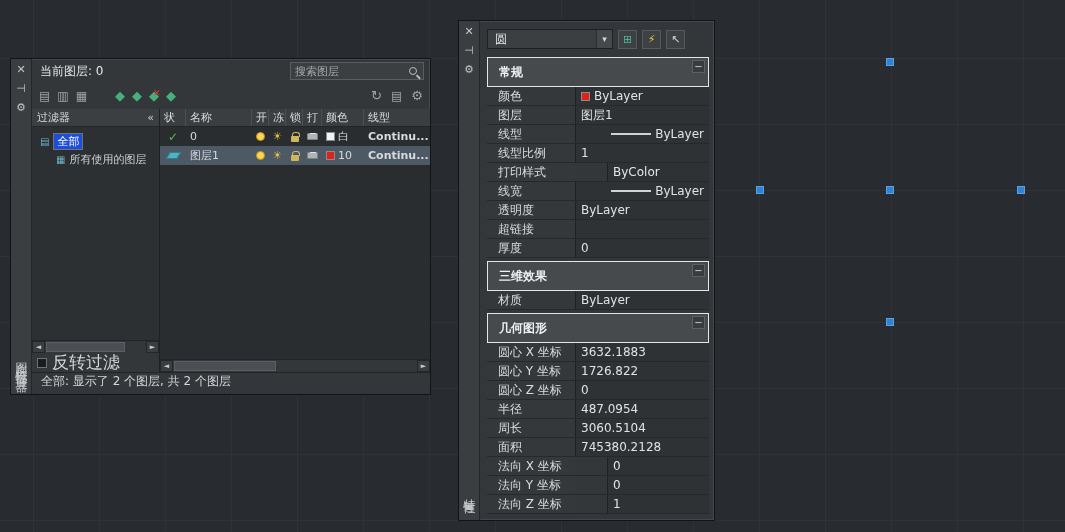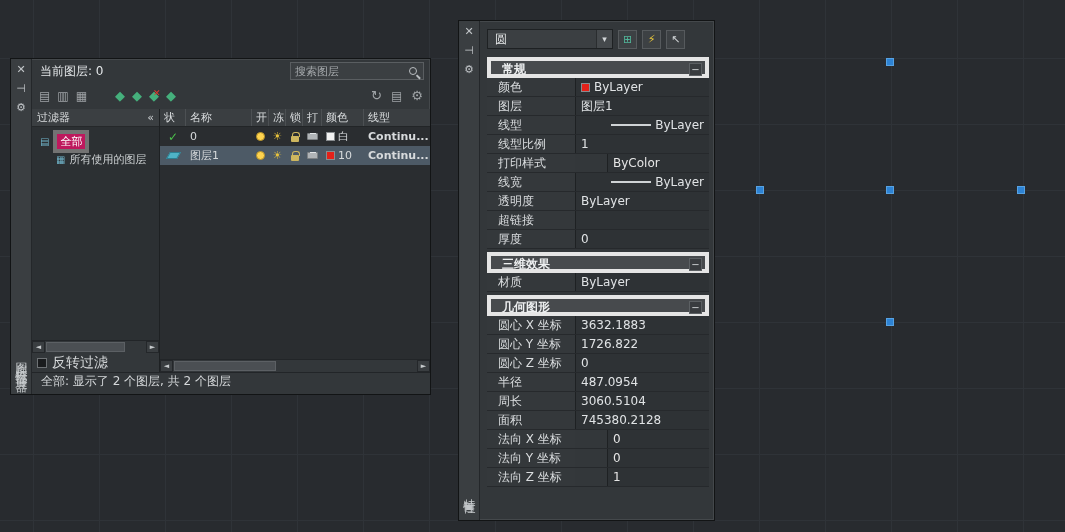--- a/index.html
+++ b/index.html
@@ -41,29 +41,29 @@
   .lp-content { flex:1; display:flex; min-height:0; }
   .filters-pane { width:128px; display:flex; flex-direction:column; border-right:1px solid #1e2123; background:#2e3235; }
   .filters-header { height:18px; background:#3b3f42; border-bottom:1px solid #25282a;
     display:flex; align-items:center; padding:0 5px; font-size:11px; color:#d8dbdd; }
   .filters-header .chev { margin-left:auto; color:#cfd3d5; font-size:11px; }
   .filters-tree { flex:1; padding-top:5px; background:#2c3033; }
   .tree-item { display:flex; align-items:center; height:18px; font-size:11px; color:#ced2d4; padding-left:8px; gap:4px; }
   .tree-item.indent { padding-left:24px; }
   .tree-ic { color:#6fb3c9; font-size:10px; }
   .tree-label { white-space:nowrap; overflow:hidden; }
-  .tree-label.sel { background:#be185d; border:4px solid #737373; color:#ffffff; padding:0 3px; }
+  .tree-label.sel { background:#1d4ed8; border:1px solid #737373; color:#ffffff; padding:0 3px; }
 
   .hscroll { height:13px; display:flex; align-items:stretch; background:#2b2e31; border-top:1px solid #222528; }
   .hs-btn { width:13px; background:#3a3e41; border:1px solid #24272a; color:#c6cacc; font-size:7px;
     display:flex; align-items:center; justify-content:center; }
   .hs-track { flex:1; background:#33373a; position:relative; }
   .hs-thumb { position:absolute; top:1px; bottom:1px; background:#4b4f53; border:1px solid #5c6064; }
   .invert-row { height:19px; display:flex; align-items:center; gap:5px; padding-left:5px;
-    font-size:14px; color:#d4d7d9; background:#33373a; }
+    font-size:17px; color:#d4d7d9; background:#33373a; }
   .cbx { width:10px; height:10px; background:#1a1c1e; border:1px solid #6e7275; }
 
   .layers-pane { flex:1; display:flex; flex-direction:column; background:#2a2d30; min-width:0; }
   .table-header { display:flex; height:18px; background:#3a3e41; border-bottom:1px solid #222527;
     font-size:11px; color:#d9dcde; }
   .th { display:flex; align-items:center; padding-left:4px; border-right:1px solid #4c5053; overflow:hidden; white-space:nowrap; }
   .layer-row { display:flex; height:19px; align-items:center; font-size:11px; color:#d7dadc; }
   .layer-row.selected { background:#4d5a66; }
   .cell { display:flex; align-items:center; justify-content:center; overflow:hidden; }
   .cell.name { justify-content:flex-start; padding-left:4px; }
@@ -89,22 +89,22 @@
   .selector { width:126px; height:20px; background:#3b3f42; border:1px solid #1e2123;
     display:flex; align-items:stretch; }
   .selector .val { flex:1; display:flex; align-items:center; padding-left:7px; color:#e9ebec; font-size:12px; }
   .selector .arrow { width:16px; background:#45494c; border-left:1px solid #2a2d2f; color:#d3d6d8;
     display:flex; align-items:center; justify-content:center; font-size:9px; }
   .props-btn { width:19px; height:19px; background:#3d4144; border:1px solid #565a5d;
     display:flex; align-items:center; justify-content:center; font-size:11px; color:#ced2d4; }
   .g-teal { color:#51b79b; } .g-yellow { color:#e4c43c; }
 
   .pp-body { flex:1; margin-top:3px; overflow:hidden; }
-  .sec-header { height:21px; background:#474a4d; border:4px solid #e5e5e5; margin-top:3px;
-    display:flex; padding-left:11px; font-size:12px; font-weight:bold;
+  .sec-header { height:30px; background:#474a4d; border:1px solid #e5e5e5; margin-top:3px;
+    display:flex; align-items:center; padding-left:11px; font-size:12px; font-weight:bold;
     color:#edeff0; position:relative; }
   .sec-collapse { position:absolute; right:3px; top:2px; width:13px; height:13px; background:#393c3f;
     border:1px solid #5c6063; color:#d7dadc; font-size:10px; font-weight:normal;
     display:flex; align-items:center; justify-content:center; line-height:1; }
   .prop-row { display:flex; height:19px; border-bottom:1px solid #26292c; }
   .prop-label { width:88px; flex:0 0 88px; display:flex; align-items:center; padding-left:11px;
     font-size:12px; color:#dadddf; background:#34383b; white-space:nowrap; overflow:hidden; }
   .prop-value { flex:1; display:flex; align-items:center; gap:4px; padding:0 5px;
     font-size:12px; color:#e0e3e5; background:#2e3235; border-left:1px solid #1e2123; overflow:hidden; white-space:nowrap; }
   .prop-value.muted { color:#e5e5e5;margin-left:32px; }

